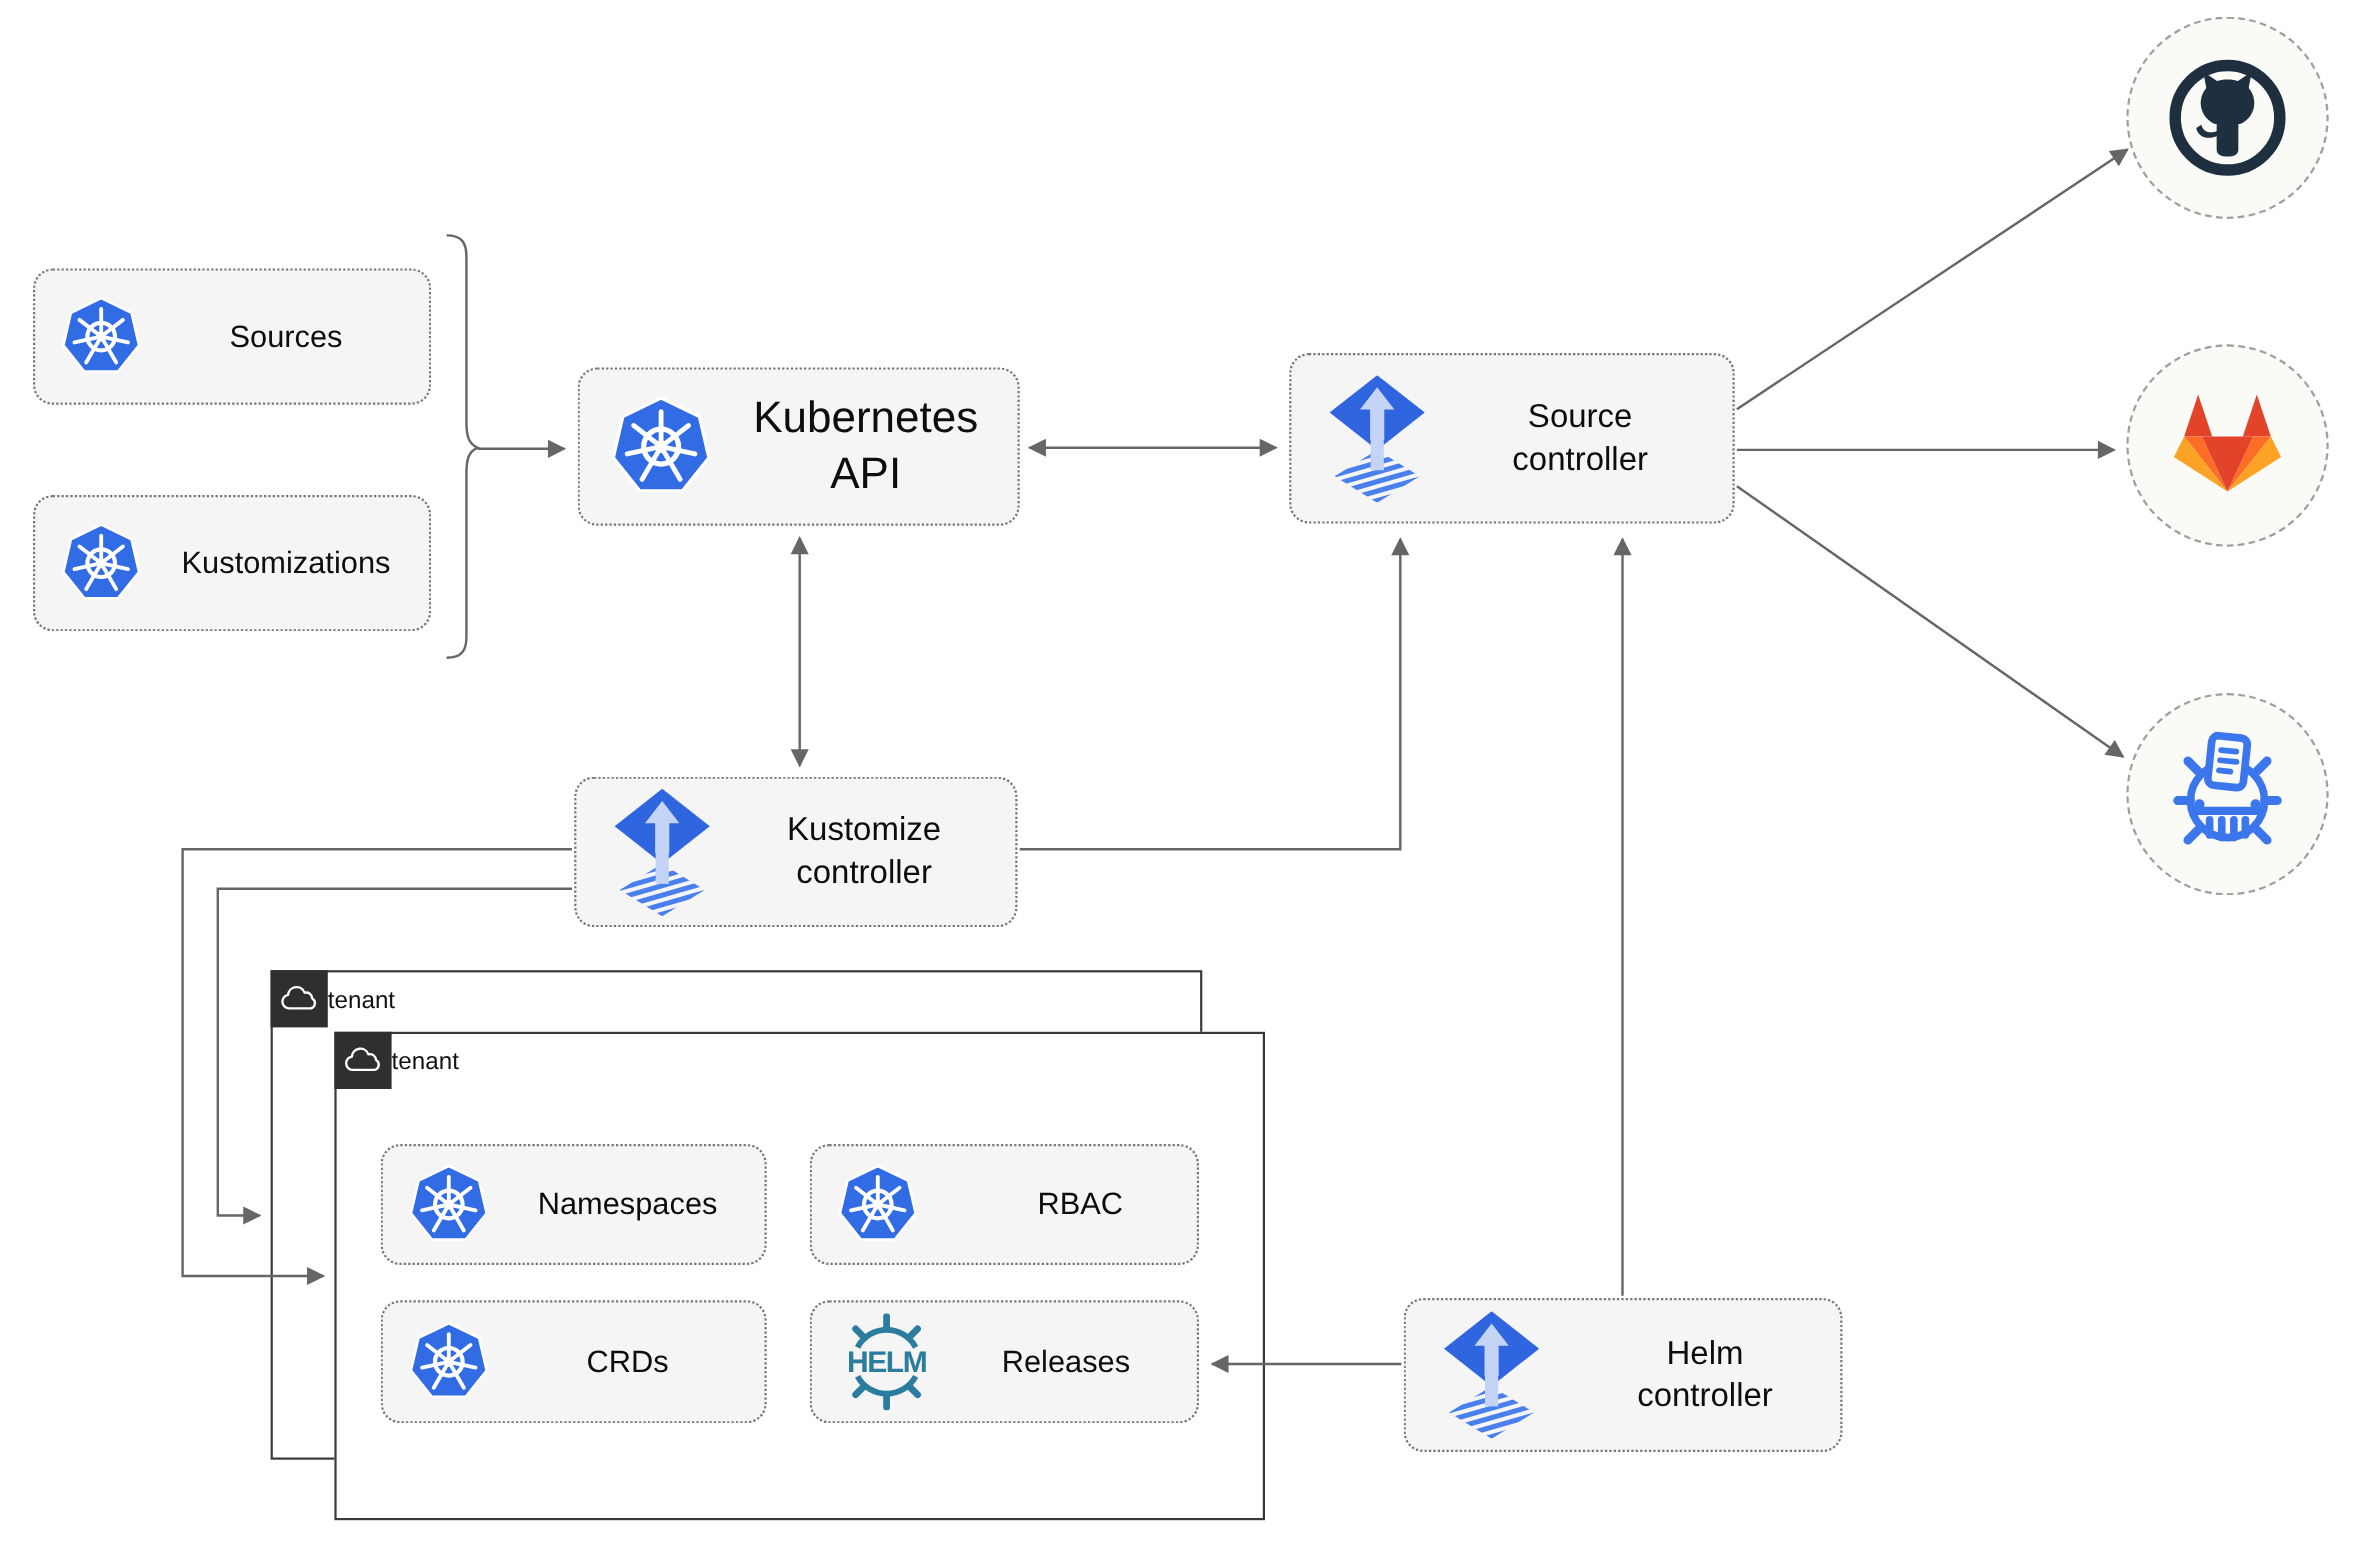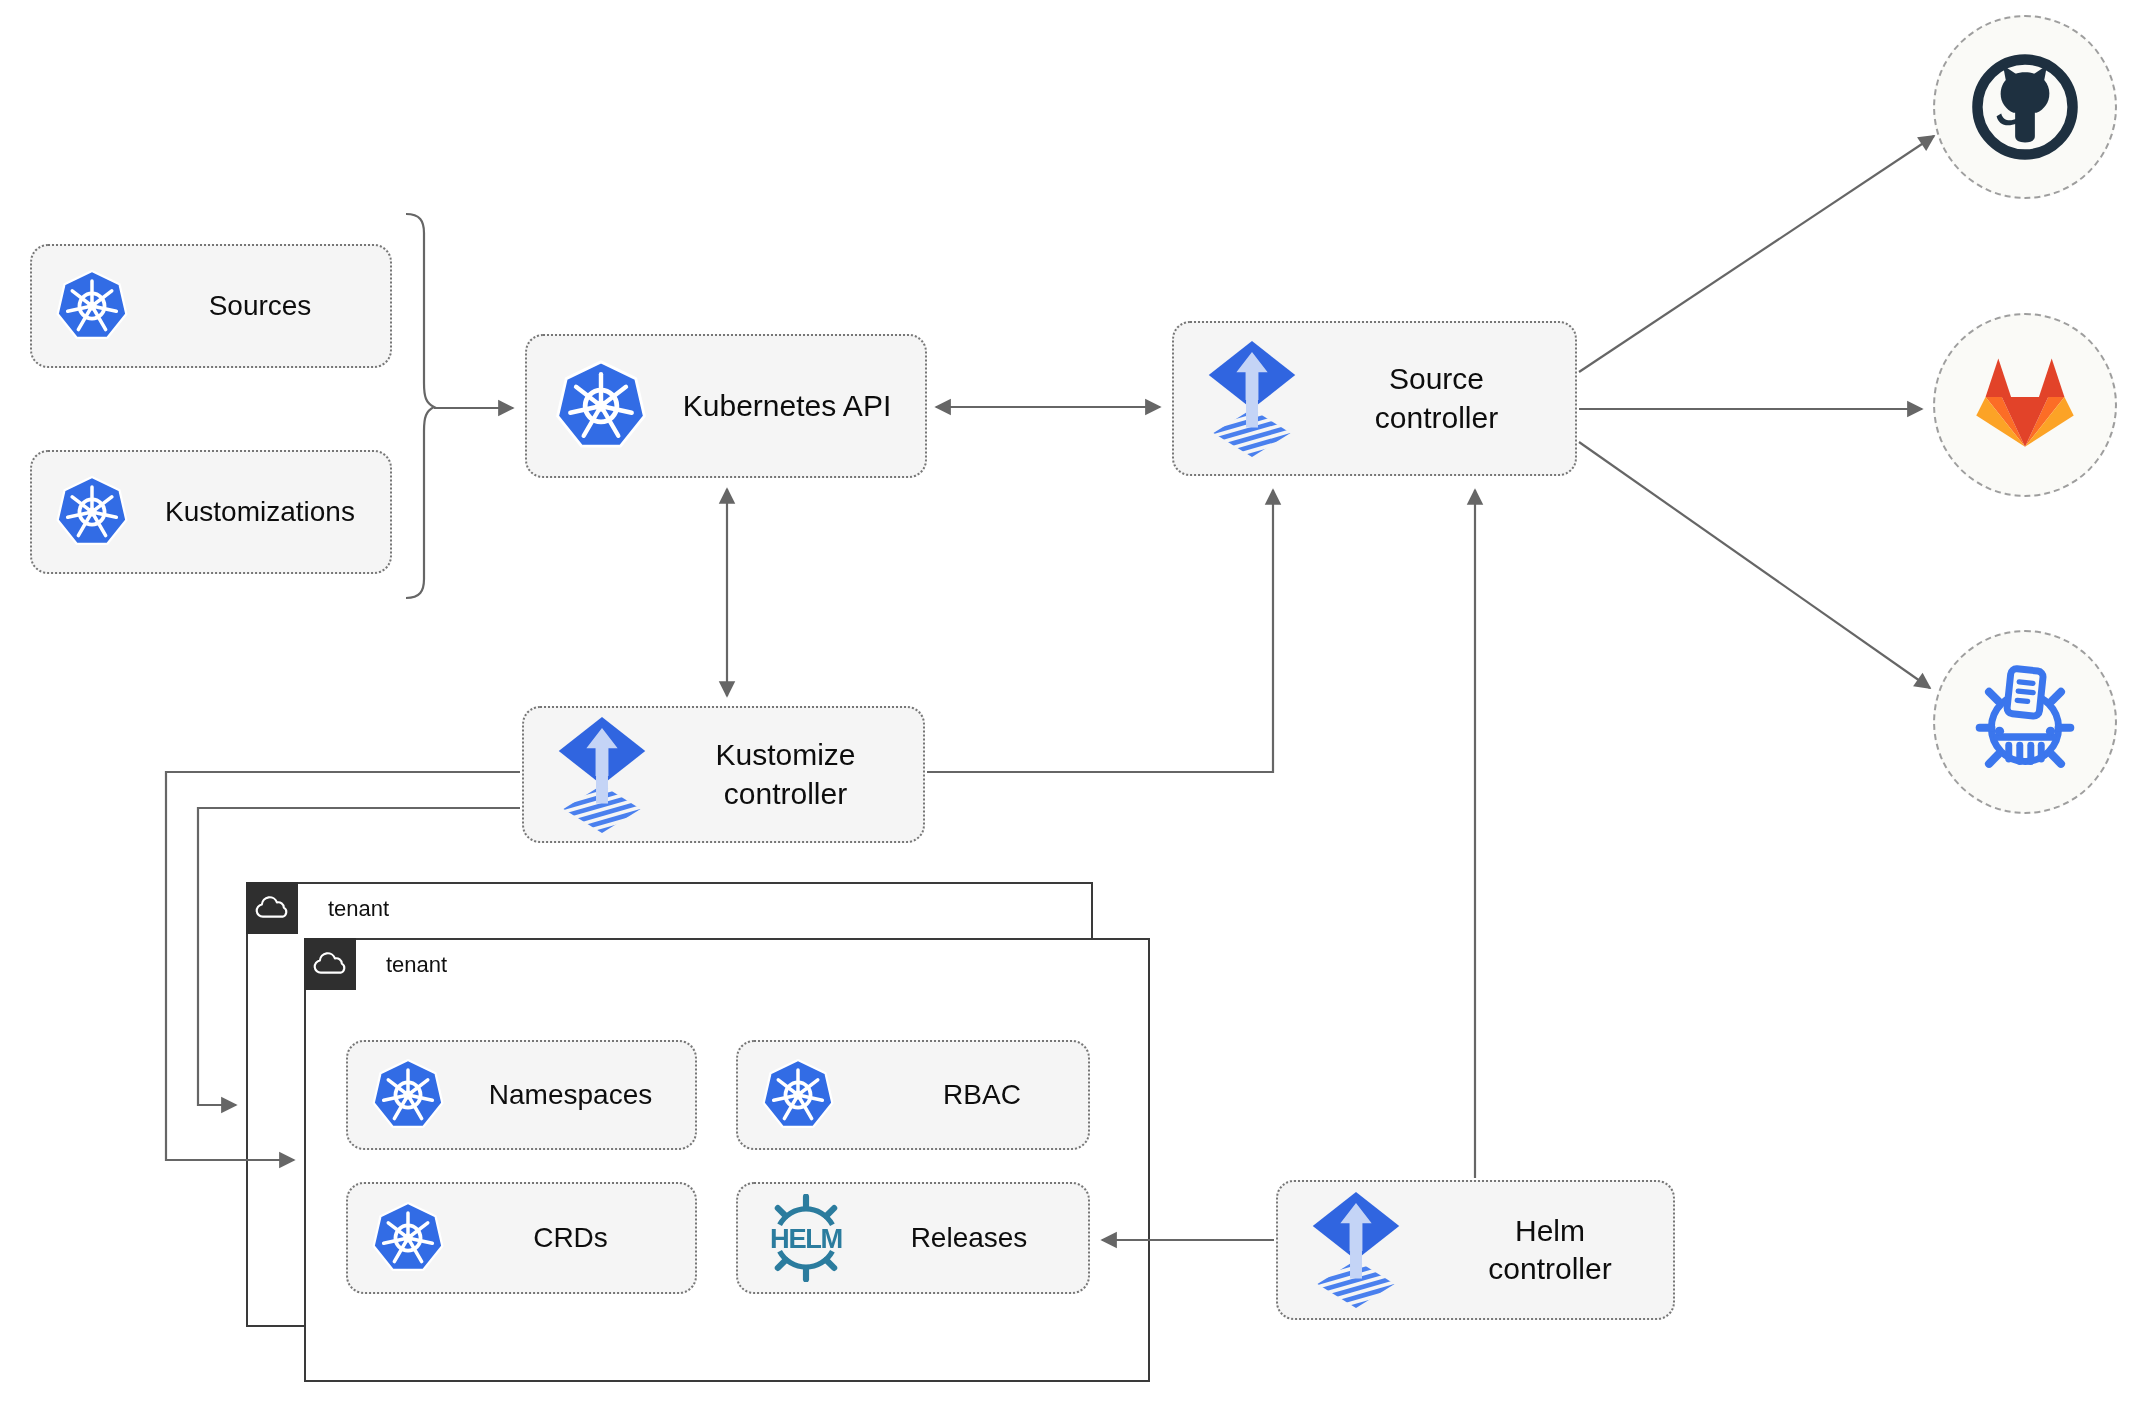--- a/index.html
+++ b/index.html
@@ -10,42 +10,42 @@
   .node{position:absolute;display:flex;align-items:center;box-sizing:border-box;
         background:#f5f5f5;border:2px dotted #767676;border-radius:18px;z-index:3;}
   .node .icon{flex:0 0 auto;display:block;}
   .node .lbl{flex:1;text-align:center;font-size:28px;color:#0d0d0d;line-height:1.28;}
   .node .lbl.two-line{max-width:180px;margin:0 auto;}
 
   
   #n-sources        {left:30px;  top:244px; width:362px;height:124px;}
   #n-kustomizations {left:30px;  top:450px; width:362px;height:124px;}
   #n-k8s-api        {left:525px; top:334px; width:402px;height:144px;}
-  #n-k8s-api .lbl   {font-size:30px;}
+  #n-k8s-api .lbl   {font-size:40px;}
   #n-source-ctrl    {left:1172px;top:321px; width:405px;height:155px;}
   #n-kustomize-ctrl {left:522px; top:706px; width:403px;height:137px;}
   #n-helm-ctrl      {left:1276px;top:1180px;width:399px;height:140px;gap:25px;}
   #n-source-ctrl .lbl,#n-kustomize-ctrl .lbl,#n-helm-ctrl .lbl{font-size:30px;}
   #n-namespaces     {left:346px; top:1040px;width:351px;height:110px;}
   #n-rbac           {left:736px; top:1040px;width:354px;height:110px;gap:40px;}
   #n-crds           {left:346px; top:1182px;width:351px;height:112px;}
   #n-releases       {left:736px; top:1182px;width:354px;height:112px;}
 
   .k8s-icon-lg{width:96px;height:96px;margin-left:26px;}
   .k8s-icon-sm{width:76px;height:76px;margin-left:22px;}
   .flux-icon{width:92px;height:118px;margin-left:32px;}
   .helm-icon{width:88px;height:92px;margin-left:24px;}
 
   
   .tenant{position:absolute;box-sizing:border-box;background:#ffffff;border:2px solid #3a3a3a;}
   #tenant-back {left:246px;top:882px;width:847px;height:445px;z-index:1;}
   #tenant-front{left:304px;top:938px;width:846px;height:444px;z-index:2;}
   .tenant .tab{position:absolute;left:-2px;top:-2px;width:52px;height:52px;background:#2f2f2f;
                display:flex;align-items:center;justify-content:center;}
-  .tenant .tname{position:absolute;left:80px;top:12px;font-size:22px;color:#111;}
+  .tenant .tname{position:absolute;left:50px;top:12px;font-size:22px;color:#111;}
 
   
   .endpoint{position:absolute;width:184px;height:184px;border-radius:50%;
             border:2px dashed #9e9e9e;background:#fafaf7;box-sizing:border-box;
             display:flex;align-items:center;justify-content:center;z-index:1;}
   #ep-github  {left:1933px;top:15px;}
   #ep-gitlab  {left:1933px;top:313px;}
   #ep-registry{left:1933px;top:630px;}
   .ep-icon{width:116px;height:116px;}
 

